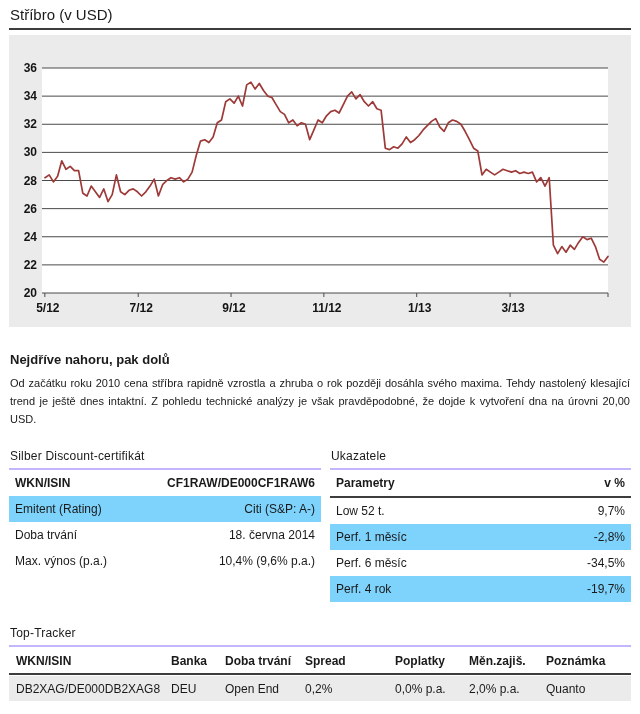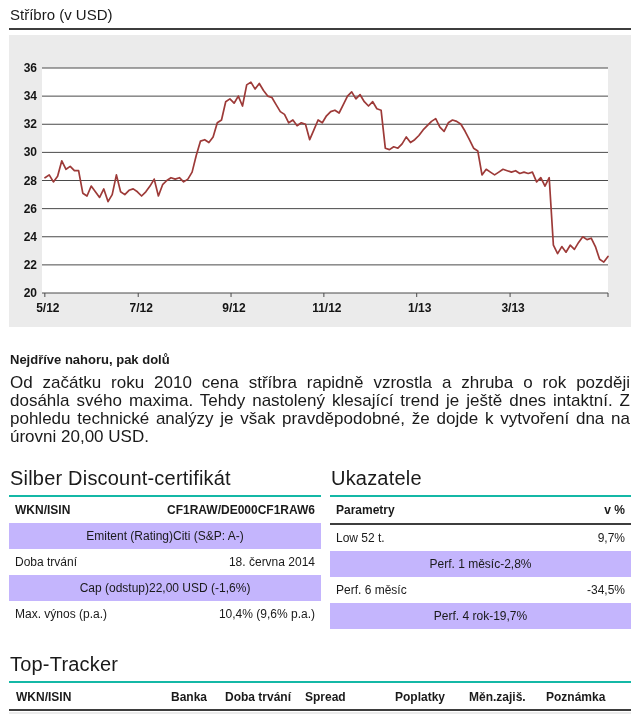--- a/index.html
+++ b/index.html
@@ -20,39 +20,39 @@
   .chart-box{margin-top:5px;width:622px;height:292px;background:#ebebeb;}
   .chart-box svg{display:block;}
   .axis-label{
     font-family:"Liberation Sans",sans-serif;
     font-size:12px;font-weight:bold;fill:#141414;
   }
 
   
   .lead-heading{font-size:13px;font-weight:bold;margin:25px 0 0 1px;}
   .lead-par{
-    font-size:17px;line-height:18px;text-align:justify;
+    font-size:11px;line-height:18px;text-align:justify;
     margin:7px 0 0 1px;width:620px;
   }
 
   
   .section-title{
-    font-size:20px;font-weight:normal;margin:0;
-    padding:0 0 5px 1px;border-bottom:2px solid #14b8a6;letter-spacing:0.2px;
+    font-size:12px;font-weight:normal;margin:0;
+    padding:0 0 5px 1px;border-bottom:2px solid #c4b5fd;letter-spacing:0.2px;
   }
 
   
   .tables-row{display:flex;gap:9px;margin-top:21px;}
   .cert-table{width:312px;}
   .ind-table{width:301px;}
   .trow{
     display:flex;justify-content:space-between;align-items:center;
     height:26px;padding:0 6px;font-size:12px;
   }
-  .trow.alt{background:#c4b5fd;justify-content:center;}
+  .trow.alt{background:#7dd3fc;}
   .trow.head{font-weight:bold;border-bottom:2px solid #3d3d3d;}
   .cert-table .trow.first{font-weight:bold;}
   .tcell-r{text-align:right;}
 
   
   .tracker{margin-top:24px;}
   .tracker-grid{
     display:grid;
     grid-template-columns:155px 54px 80px 90px 74px 77px 1fr;
     align-items:center;height:25px;padding:0 3px 0 7px;font-size:12px;
@@ -119,24 +119,20 @@
         <span class="tcell-r">CF1RAW/DE000CF1RAW6</span>
       </div>
       <div class="trow alt">
         <span>Emitent (Rating)</span>
         <span class="tcell-r">Citi (S&amp;P: A-)</span>
       </div>
       <div class="trow">
         <span>Doba trvání</span>
         <span class="tcell-r">18. června 2014</span>
       </div>
-      <div class="trow alt">
-        <span>Cap (odstup)</span>
-        <span class="tcell-r">22,00 USD (-1,6%)</span>
-      </div>
       <div class="trow">
         <span>Max. výnos (p.a.)</span>
         <span class="tcell-r">10,4% (9,6% p.a.)</span>
       </div>
     </div>
 
     <div class="ind-table">
       <h2 class="section-title">Ukazatele</h2>
       <div class="trow head">
         <span>Parametry</span>

